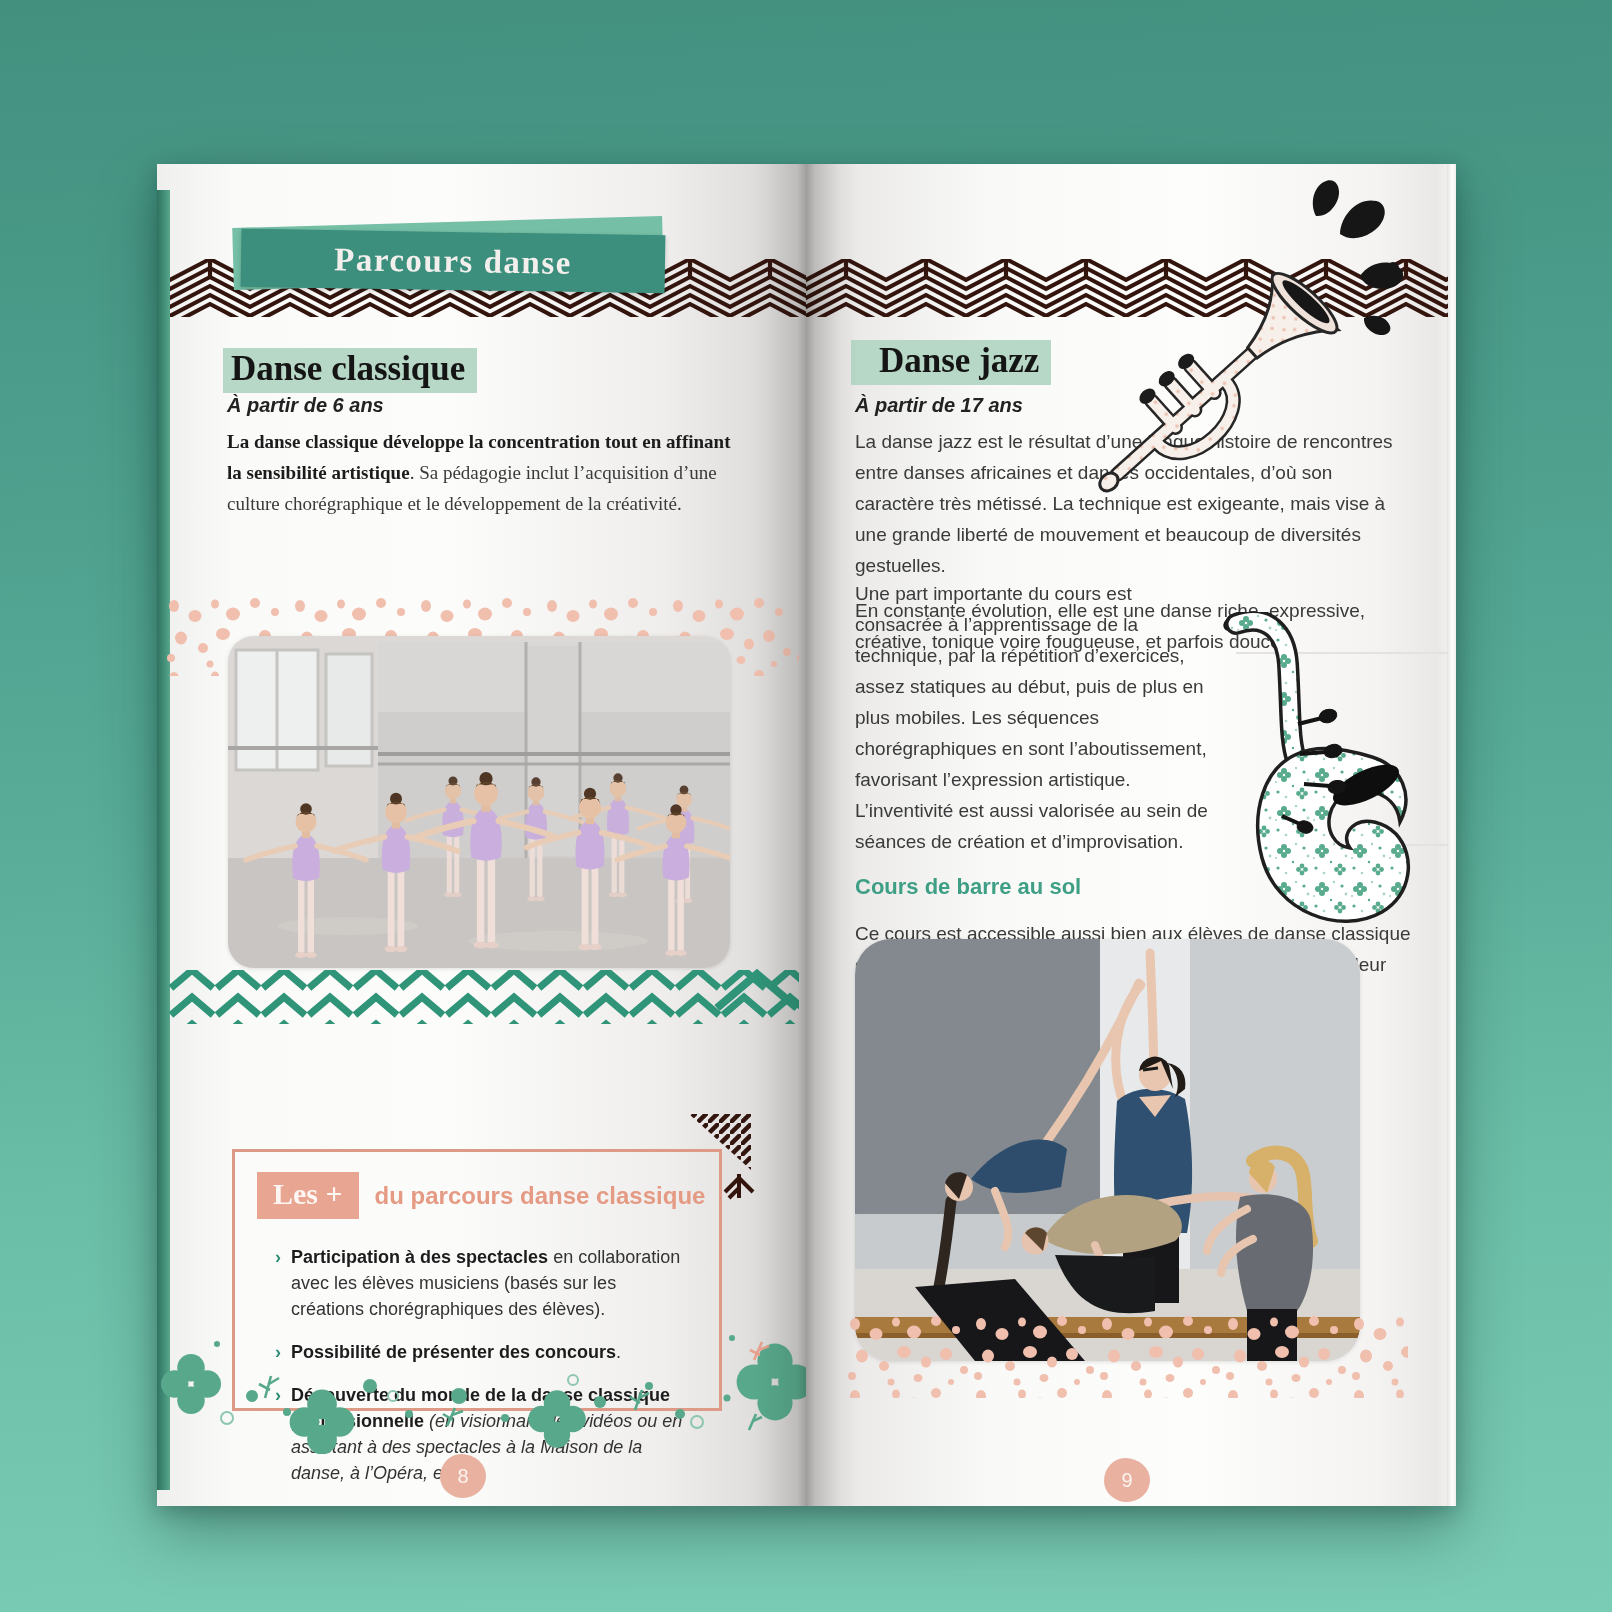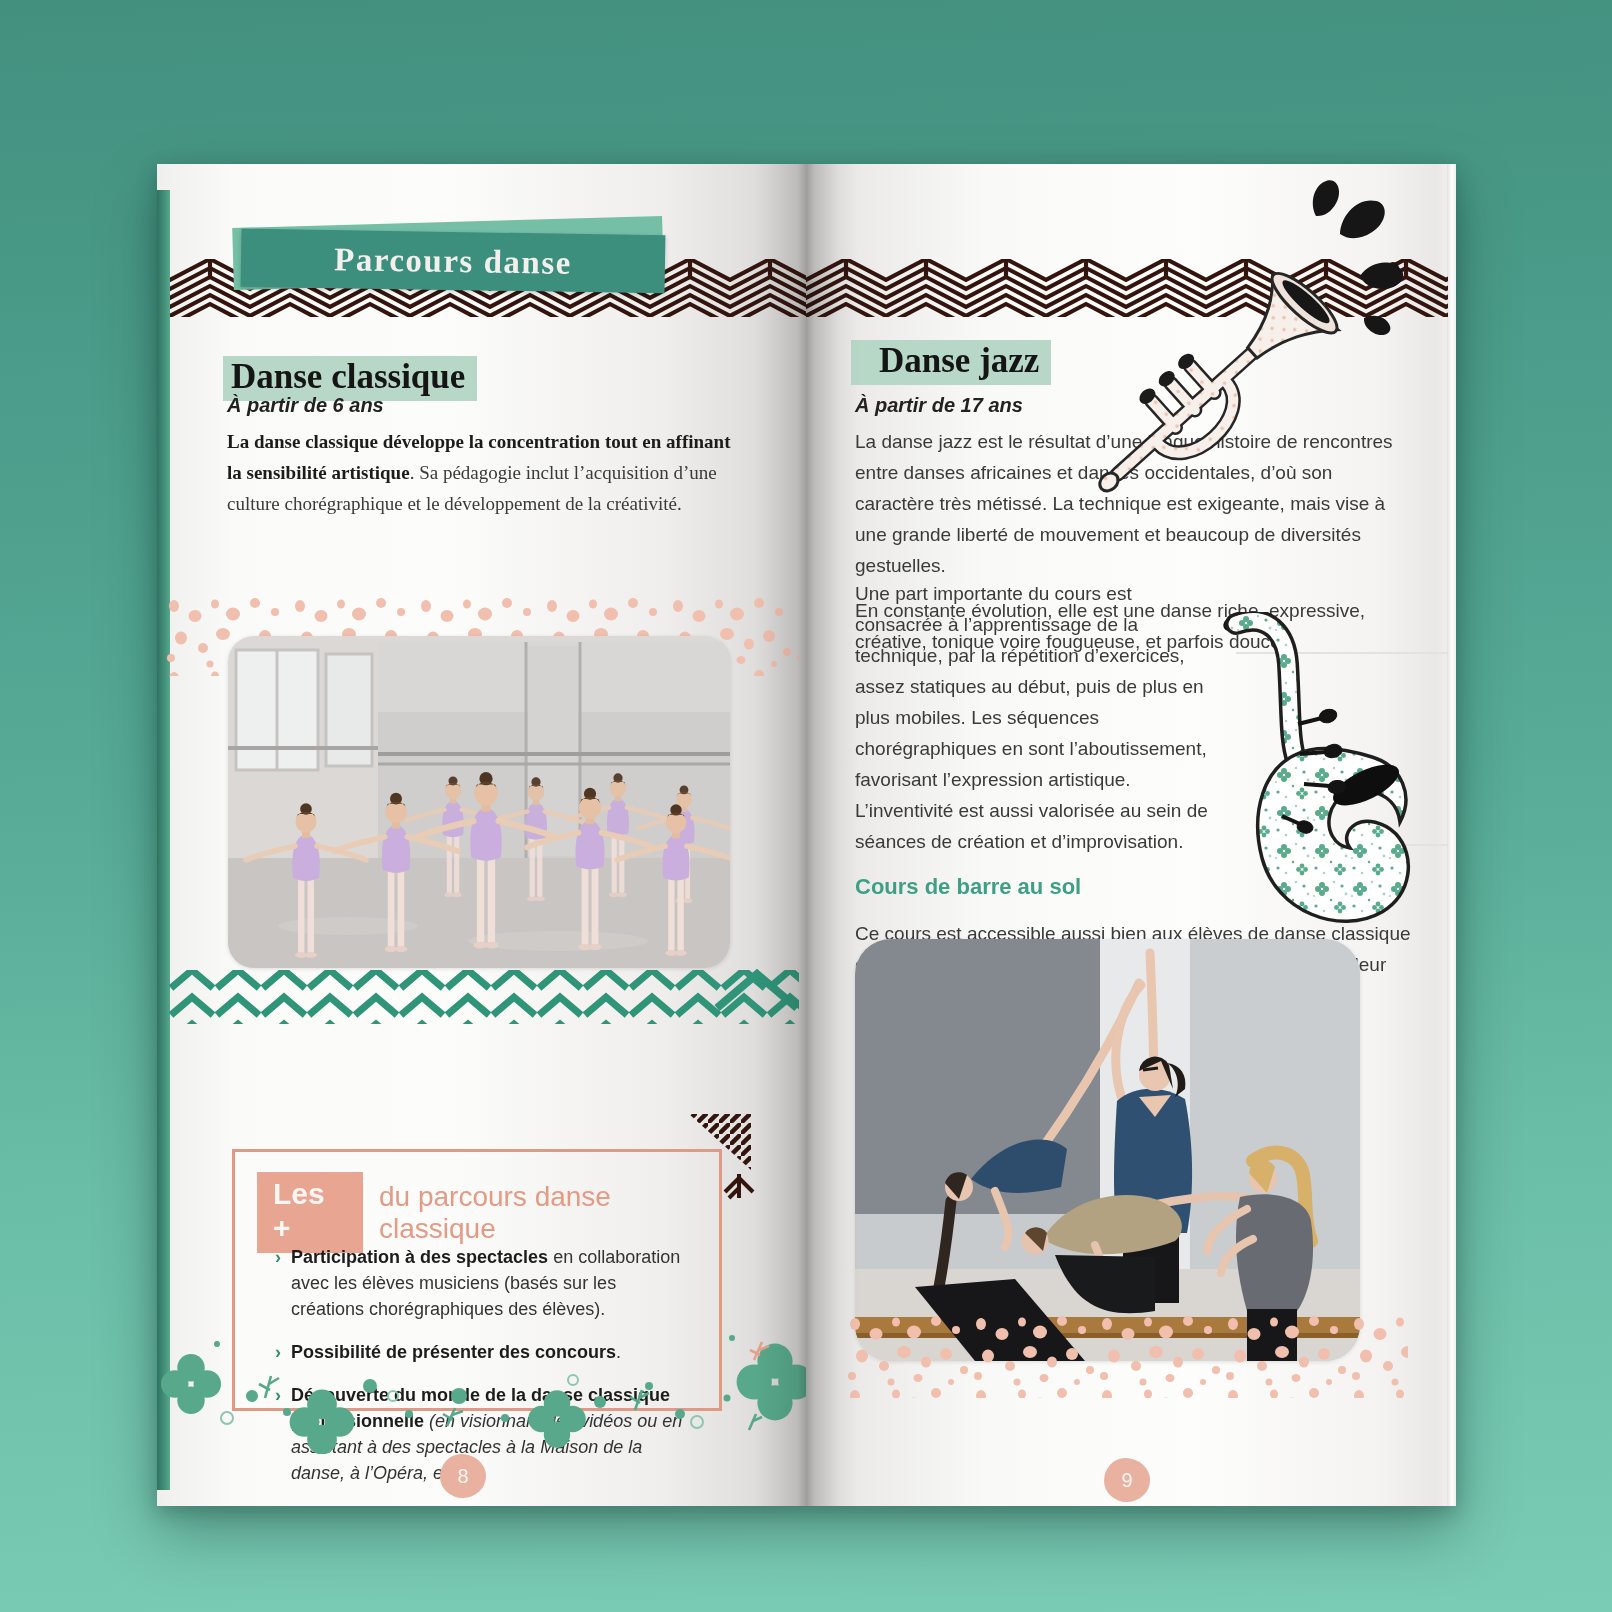--- a/index.html
+++ b/index.html
@@ -36,23 +36,23 @@
   .age-note{position:absolute;font-size:20px;font-weight:700;font-style:italic;color:#222;}
   .body-text{position:absolute;font-size:19px;line-height:31px;color:#3a3a3a;}
   .body-text b,.plus-items b{color:#1c1c1c;}
   .para{margin:0 0 14px 0;}
   .subhead-green{font-size:22px;font-weight:700;color:#3f9f85;margin:10px 0 16px 0;}
 
   
   .plus-box{position:absolute;left:75px;top:985px;width:484px;height:256px;border:3px solid #dd9b87;
     background:linear-gradient(90deg,rgba(255,255,255,.25),rgba(240,239,238,.2));z-index:10;}
   .plus-head{position:absolute;left:22px;top:20px;display:flex;align-items:center;gap:16px;}
-  .plus-badge{background:#e8a591;color:#fdf6f2;font-family:Liberation Sans, sans-serif;font-weight:700;
+  .plus-badge{background:#e8a591;color:#fdf6f2;font-family:Liberation Serif, serif;font-weight:700;
     font-size:30px;padding:5px 16px 8px 16px;}
-  .plus-title{color:#e59a84;font-size:28px;font-weight:400;}
+  .plus-title{color:#e59a84;font-size:24px;font-weight:700;}
   .plus-items{position:absolute;left:40px;top:92px;width:412px;font-size:18px;line-height:26px;color:#333;}
   .plus-item{display:flex;margin-bottom:17px;}
   .bullet{color:#2f8d76;font-weight:700;margin-right:10px;flex:0 0 auto;}
   .corner-deco{position:absolute;z-index:11;}
 
   
   .photo{position:absolute;overflow:hidden;z-index:6;box-shadow:0 1px 4px rgba(0,0,0,.12);}
   .photo svg{display:block;}
 
   .dots-band{position:absolute;z-index:4;}
@@ -165,21 +165,21 @@
         <rect width="636" height="58" fill="url(#hb)"></rect>
       </svg>
 
     <div class="banner-wrap">
       <div class="banner-back"></div>
       <div class="banner-front">
         <span>Parcours danse</span>
       </div>
     </div>
 
-    <div class="sec-title" style="left:66px;top:192px;">Danse classique</div>
+    <div class="sec-title" style="left:66px;top:184px;">Danse classique</div>
     <div class="age-note" style="left:70px;top:230px;">À partir de 6 ans</div>
 
     <div class="body-text" style="left:70px;top:262px;width:520px;font-family:Liberation Serif, serif;">
       <b>La danse classique développe la concentration tout en affinant la sensibilité artistique</b><span>. Sa pédagogie inclut l’acquisition d’une culture chorégraphique et le développement de la créativité.</span>
     </div>
 
     <svg class="dots-band" style="left:8px;top:432px;" width="634" height="80">
         <rect width="634" height="80" fill="url(#pinkdots)"></rect>
       </svg>
 

